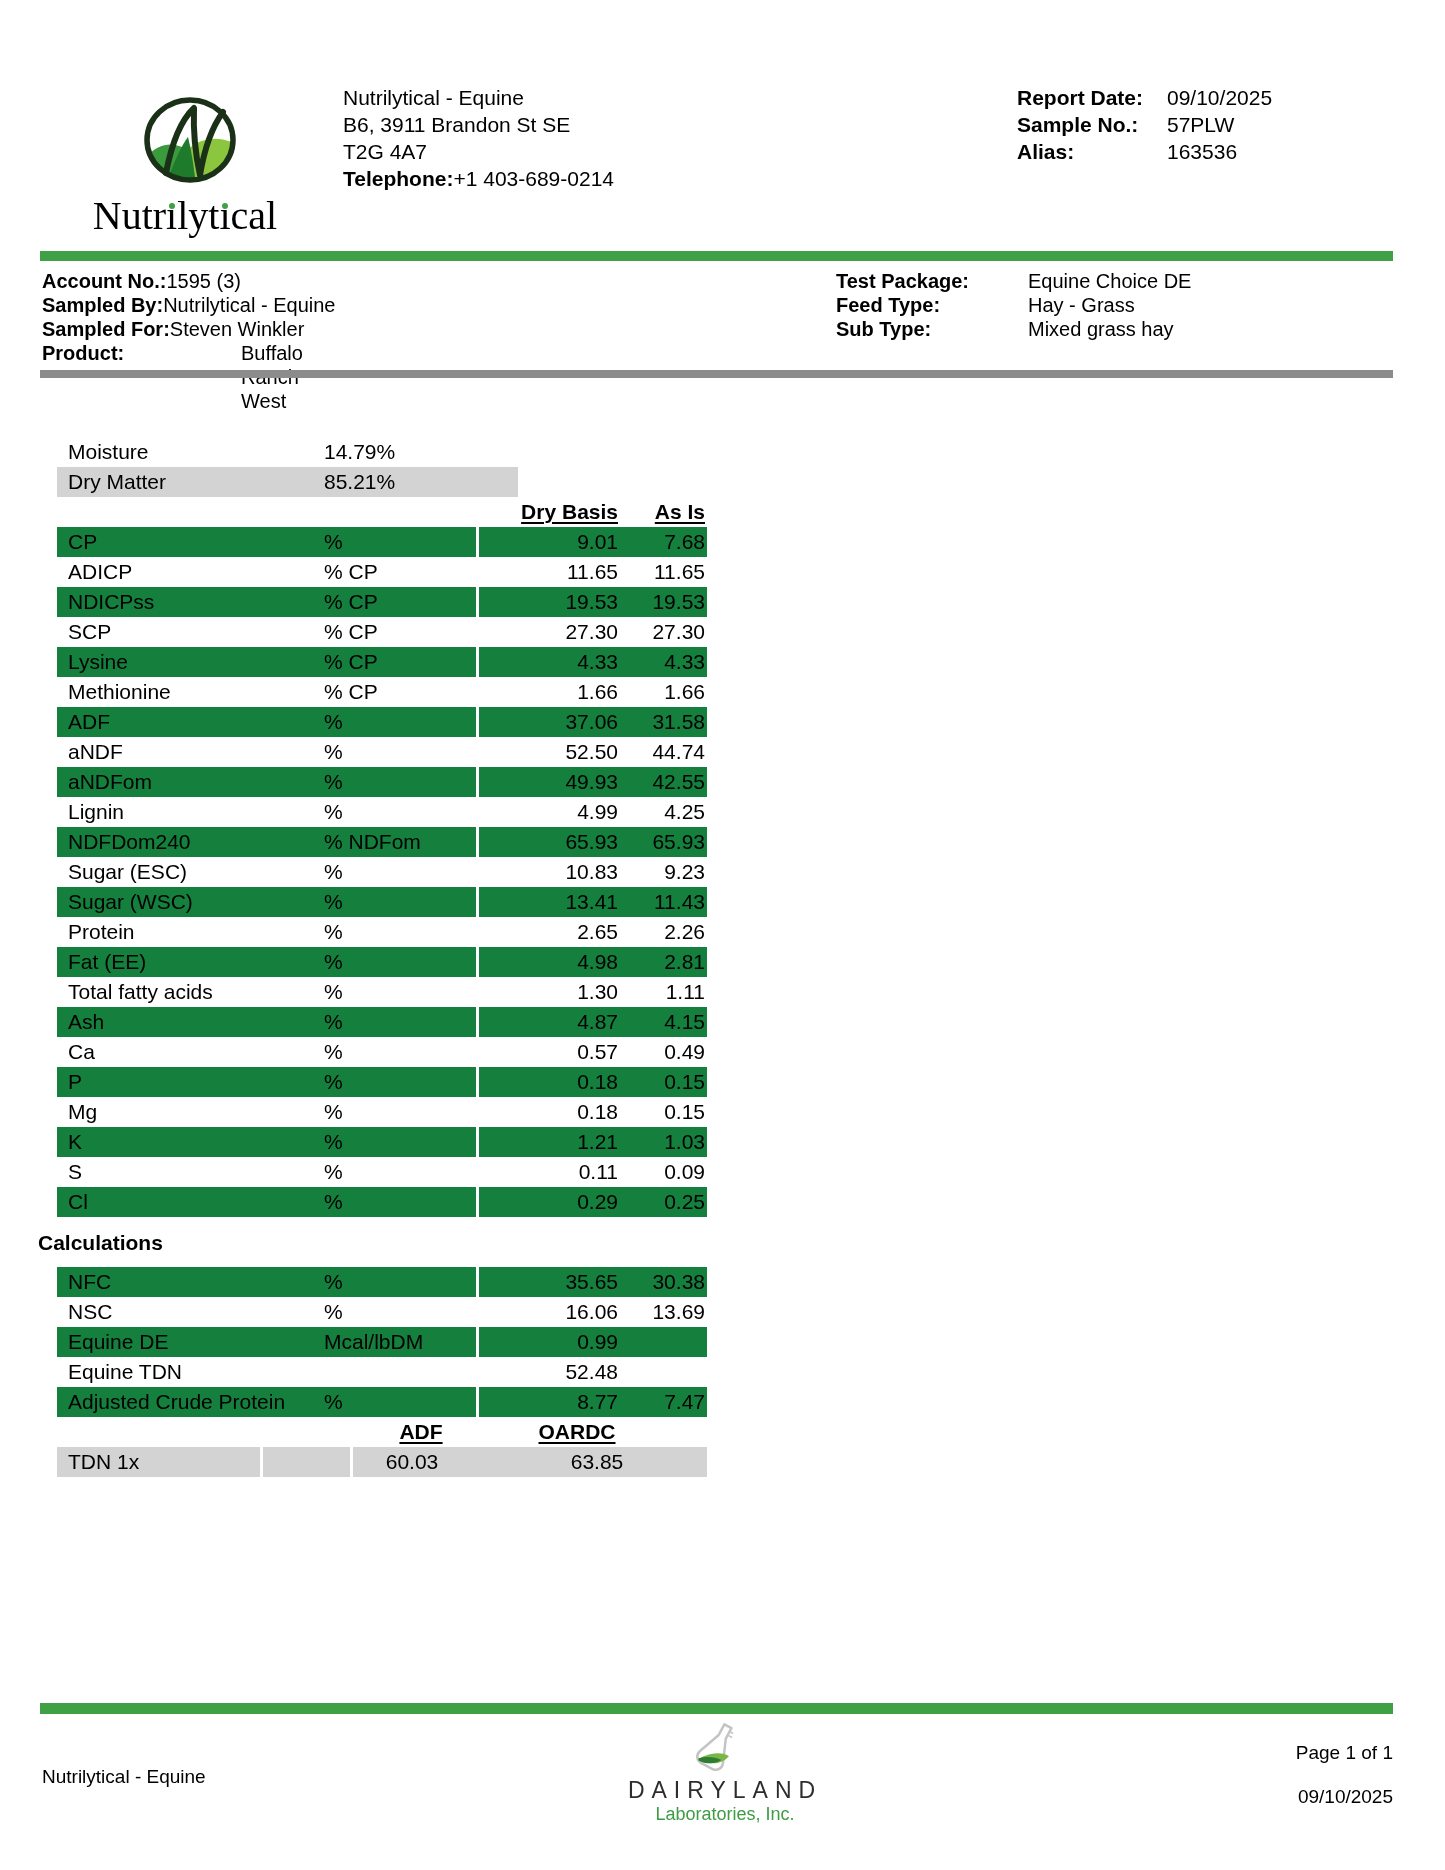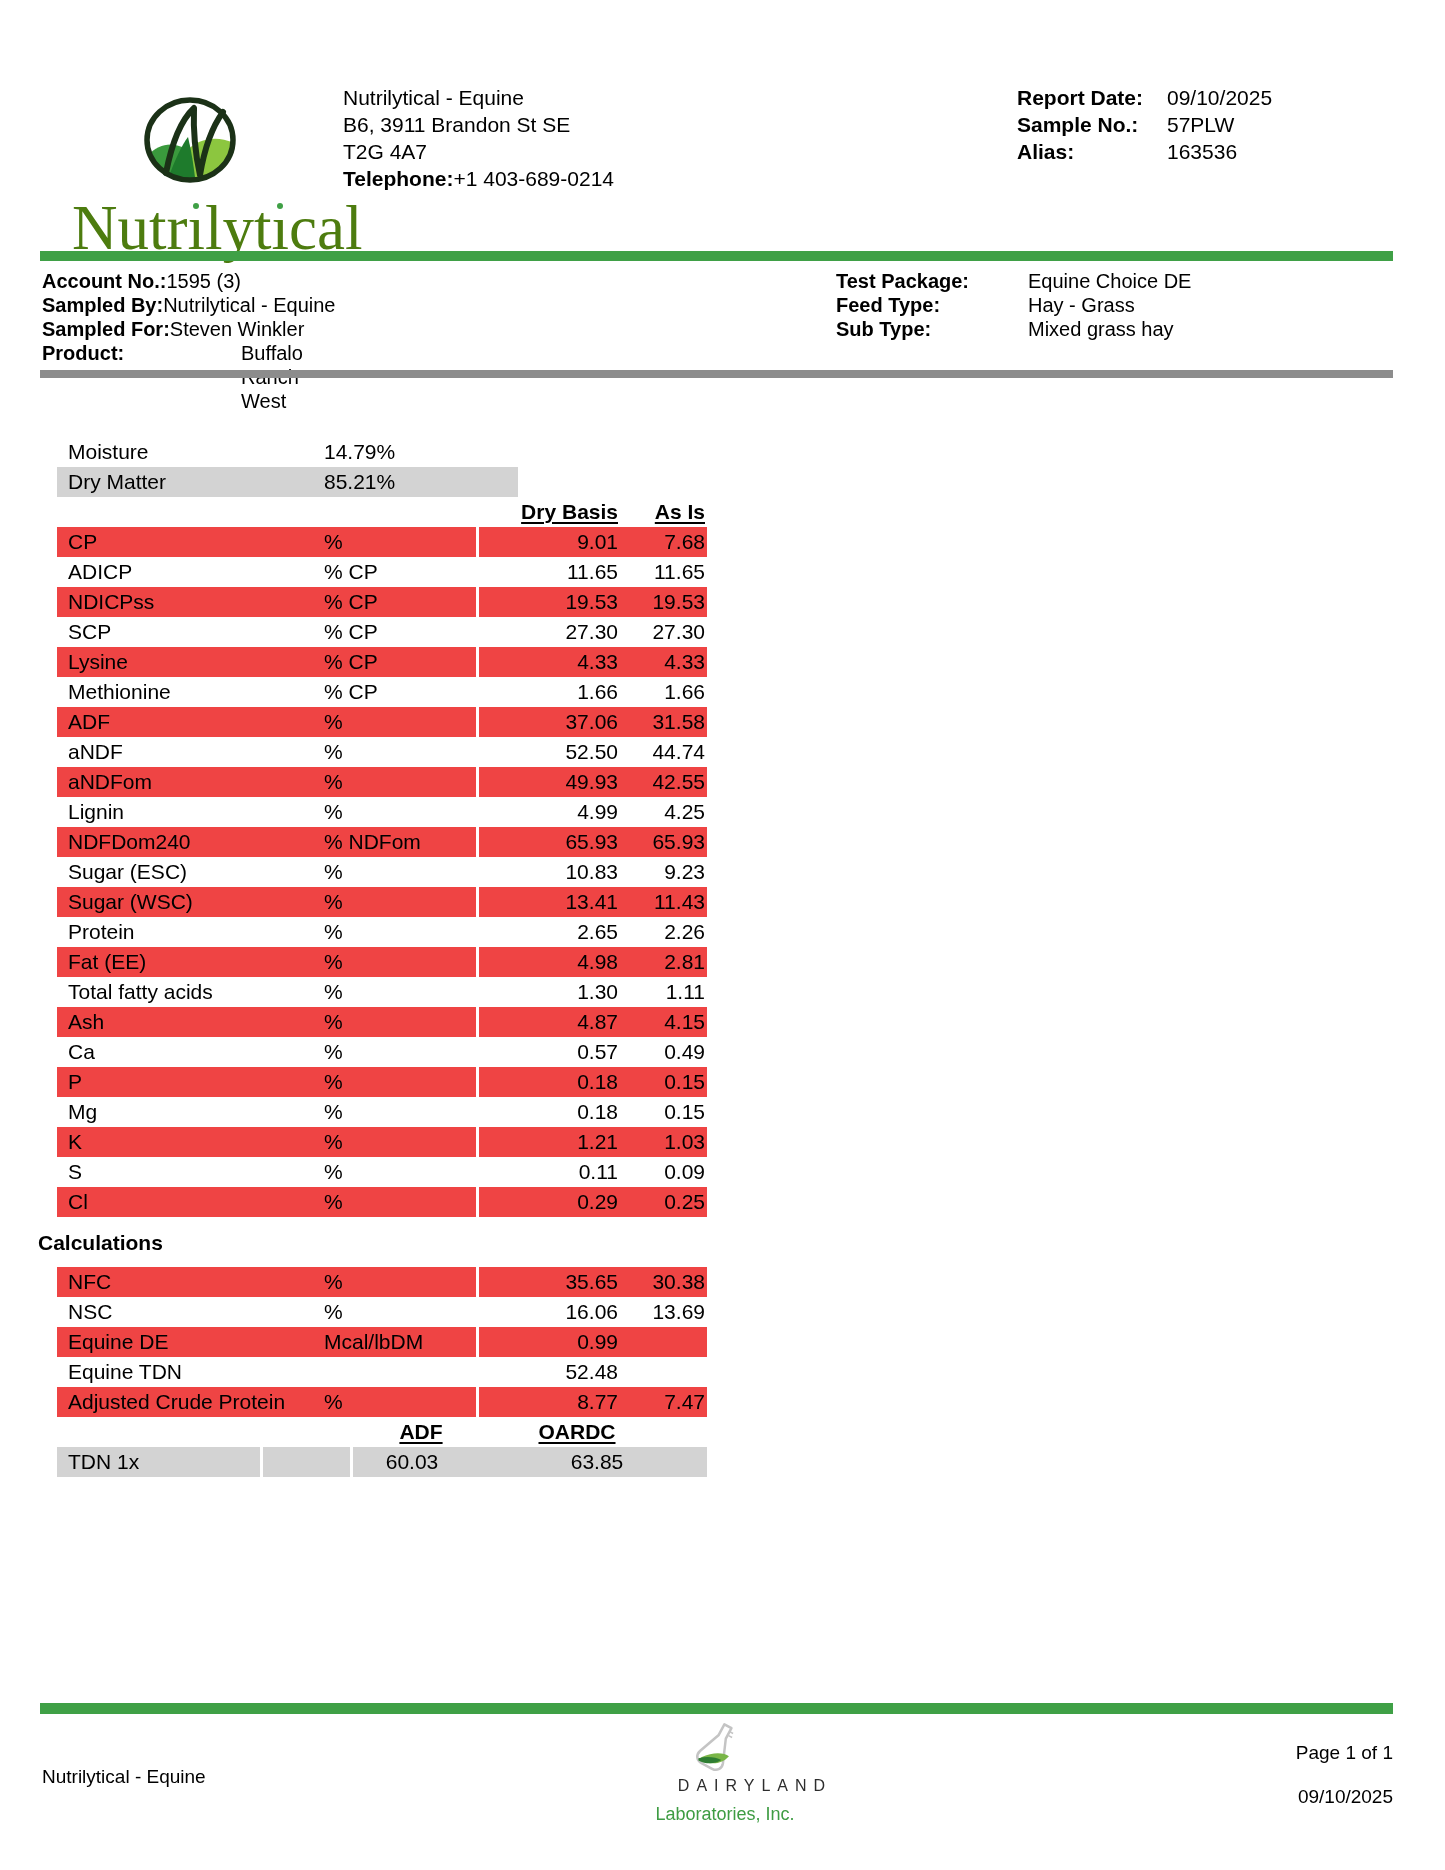--- a/index.html
+++ b/index.html
@@ -1,22 +1,22 @@
 <!DOCTYPE html>
 <html><head>
 <meta charset="utf-8">
 <style>
   html,body{margin:0;padding:0;background:#fff;}
   #page{position:relative;width:1445px;height:1870px;background:#fff;overflow:hidden;
         font-family:"Liberation Sans",sans-serif;color:#000;}
 
   
   .logo-icon{position:absolute;left:142px;top:95px;}
-  .wordmark{position:absolute;left:72px;top:192px;width:250px;text-align:center;
-            font-family:"Liberation Serif",serif;font-size:63px;color:#4d7c0f;white-space:nowrap;}
+  .wordmark{position:absolute;left:60px;top:192px;width:250px;text-align:center;
+            font-family:"Liberation Serif",serif;font-size:40px;color:#000000;white-space:nowrap;}
   .wordmark .di{position:relative;}
   .wordmark .di::after{content:'';position:absolute;top:10px;left:50%;transform:translateX(-50%);
             width:6px;height:6px;border-radius:50%;background:#3FA046;}
   .addr{position:absolute;left:343px;top:84px;font-size:21px;line-height:27px;}
   .addr b{font-weight:bold;}
   .report-info{position:absolute;left:1017px;top:84px;font-size:21px;line-height:27px;}
   .report-info .line{display:flex;}
   .report-info .lbl{font-weight:bold;width:150px;}
 
   
@@ -40,21 +40,21 @@
   .rtable.main{top:437px;}
   .rtable.calc{top:1267px;}
   .trow{display:flex;height:30px;line-height:30px;}
   .cl{width:419px;position:relative;padding-left:11px;box-sizing:border-box;margin-right:3px;white-space:nowrap;}
   .cl.wfull{width:650px;margin-right:0;}
   .cl.band{width:461px;margin-right:0;background:#D3D3D3;}
   .un{position:absolute;left:267px;}
   .cr{width:228px;display:flex;}
   .db{width:141px;text-align:right;padding-right:2px;box-sizing:border-box;}
   .ai{width:87px;text-align:right;padding-right:2px;box-sizing:border-box;}
-  .trow.gray .cl,.trow.gray .cr{background:#ef4444;}
+  .trow.gray .cl,.trow.gray .cr{background:#15803d;}
   .trow.hdr{font-weight:bold;}
   .uline{text-decoration:underline;text-decoration-thickness:2px;text-underline-offset:3px;}
 
   .calc-title{position:absolute;left:38px;top:1231px;font-size:21px;font-weight:bold;}
 
   
   .tdn-hdr{position:relative;height:30px;line-height:30px;font-weight:bold;}
   .tdn-hdr .h-adf{position:absolute;left:364px;transform:translateX(-50%);}
   .tdn-hdr .h-oardc{position:absolute;left:512px;transform:translateX(-50%);margin-left:8px;}
   .tdn-row{position:relative;height:28px;line-height:30px;}
@@ -62,22 +62,22 @@
   .tdn-row .b1{left:0;width:203px;}
   .tdn-row .b2{left:206px;width:87px;}
   .tdn-row .b3{left:296px;width:354px;}
   .tdn-row .nm{position:absolute;left:11px;}
   .tdn-row .v-adf{position:absolute;left:355px;transform:translateX(-50%);}
   .tdn-row .v-oardc{position:absolute;left:540px;transform:translateX(-50%);}
 
   
   .f-company{position:absolute;left:42px;top:1766px;font-size:19px;}
   .flask{position:absolute;left:693px;top:1719px;}
-  .dairyland{position:absolute;left:590px;top:1777px;width:330px;text-align:center;
-             font-size:16px;letter-spacing:7px;color:#2d2d2d;white-space:nowrap;}
+  .dairyland{position:absolute;left:560px;top:1777px;width:330px;text-align:center;
+             font-size:23px;letter-spacing:7px;color:#2d2d2d;white-space:nowrap;}
   .dlabs{position:absolute;left:560px;top:1804px;width:330px;text-align:center;
          font-size:18px;color:#3E9C43;}
   .f-page{position:absolute;right:52px;top:1742px;font-size:19px;text-align:right;}
   .f-date{position:absolute;right:52px;top:1786px;font-size:19px;text-align:right;}
 </style>
 </head>
 <body>
 
 <div id="page">
 

